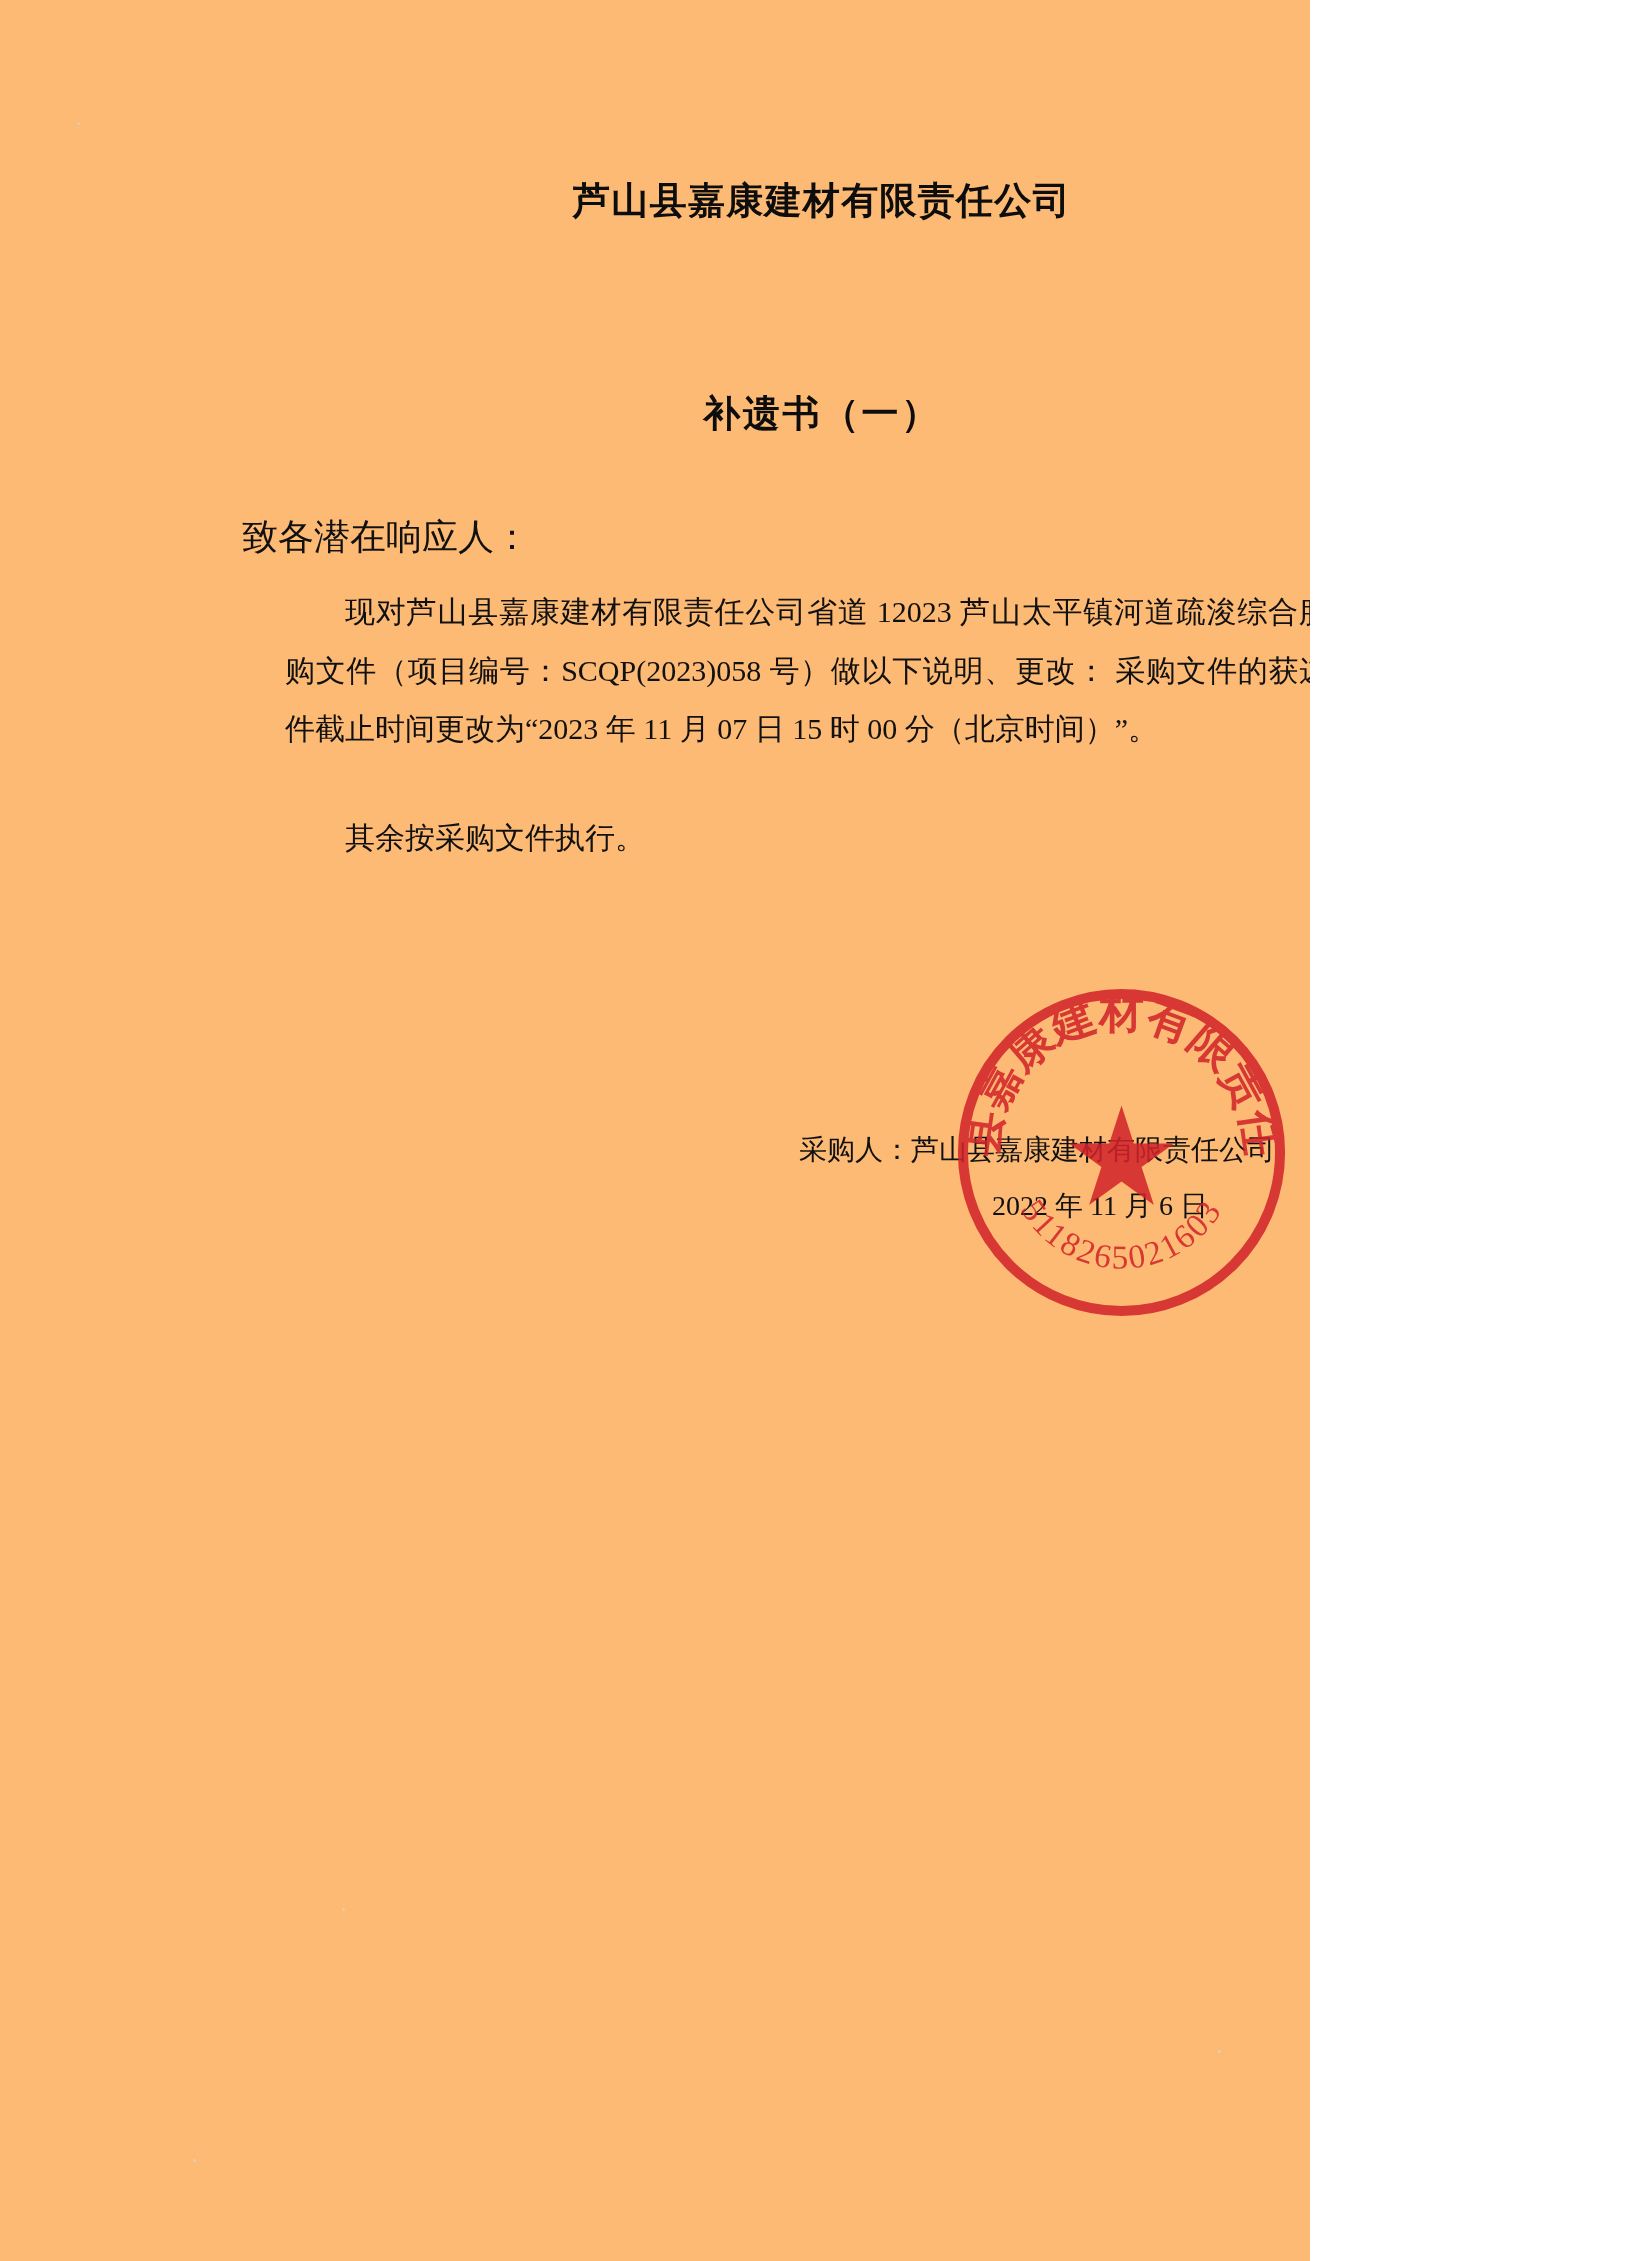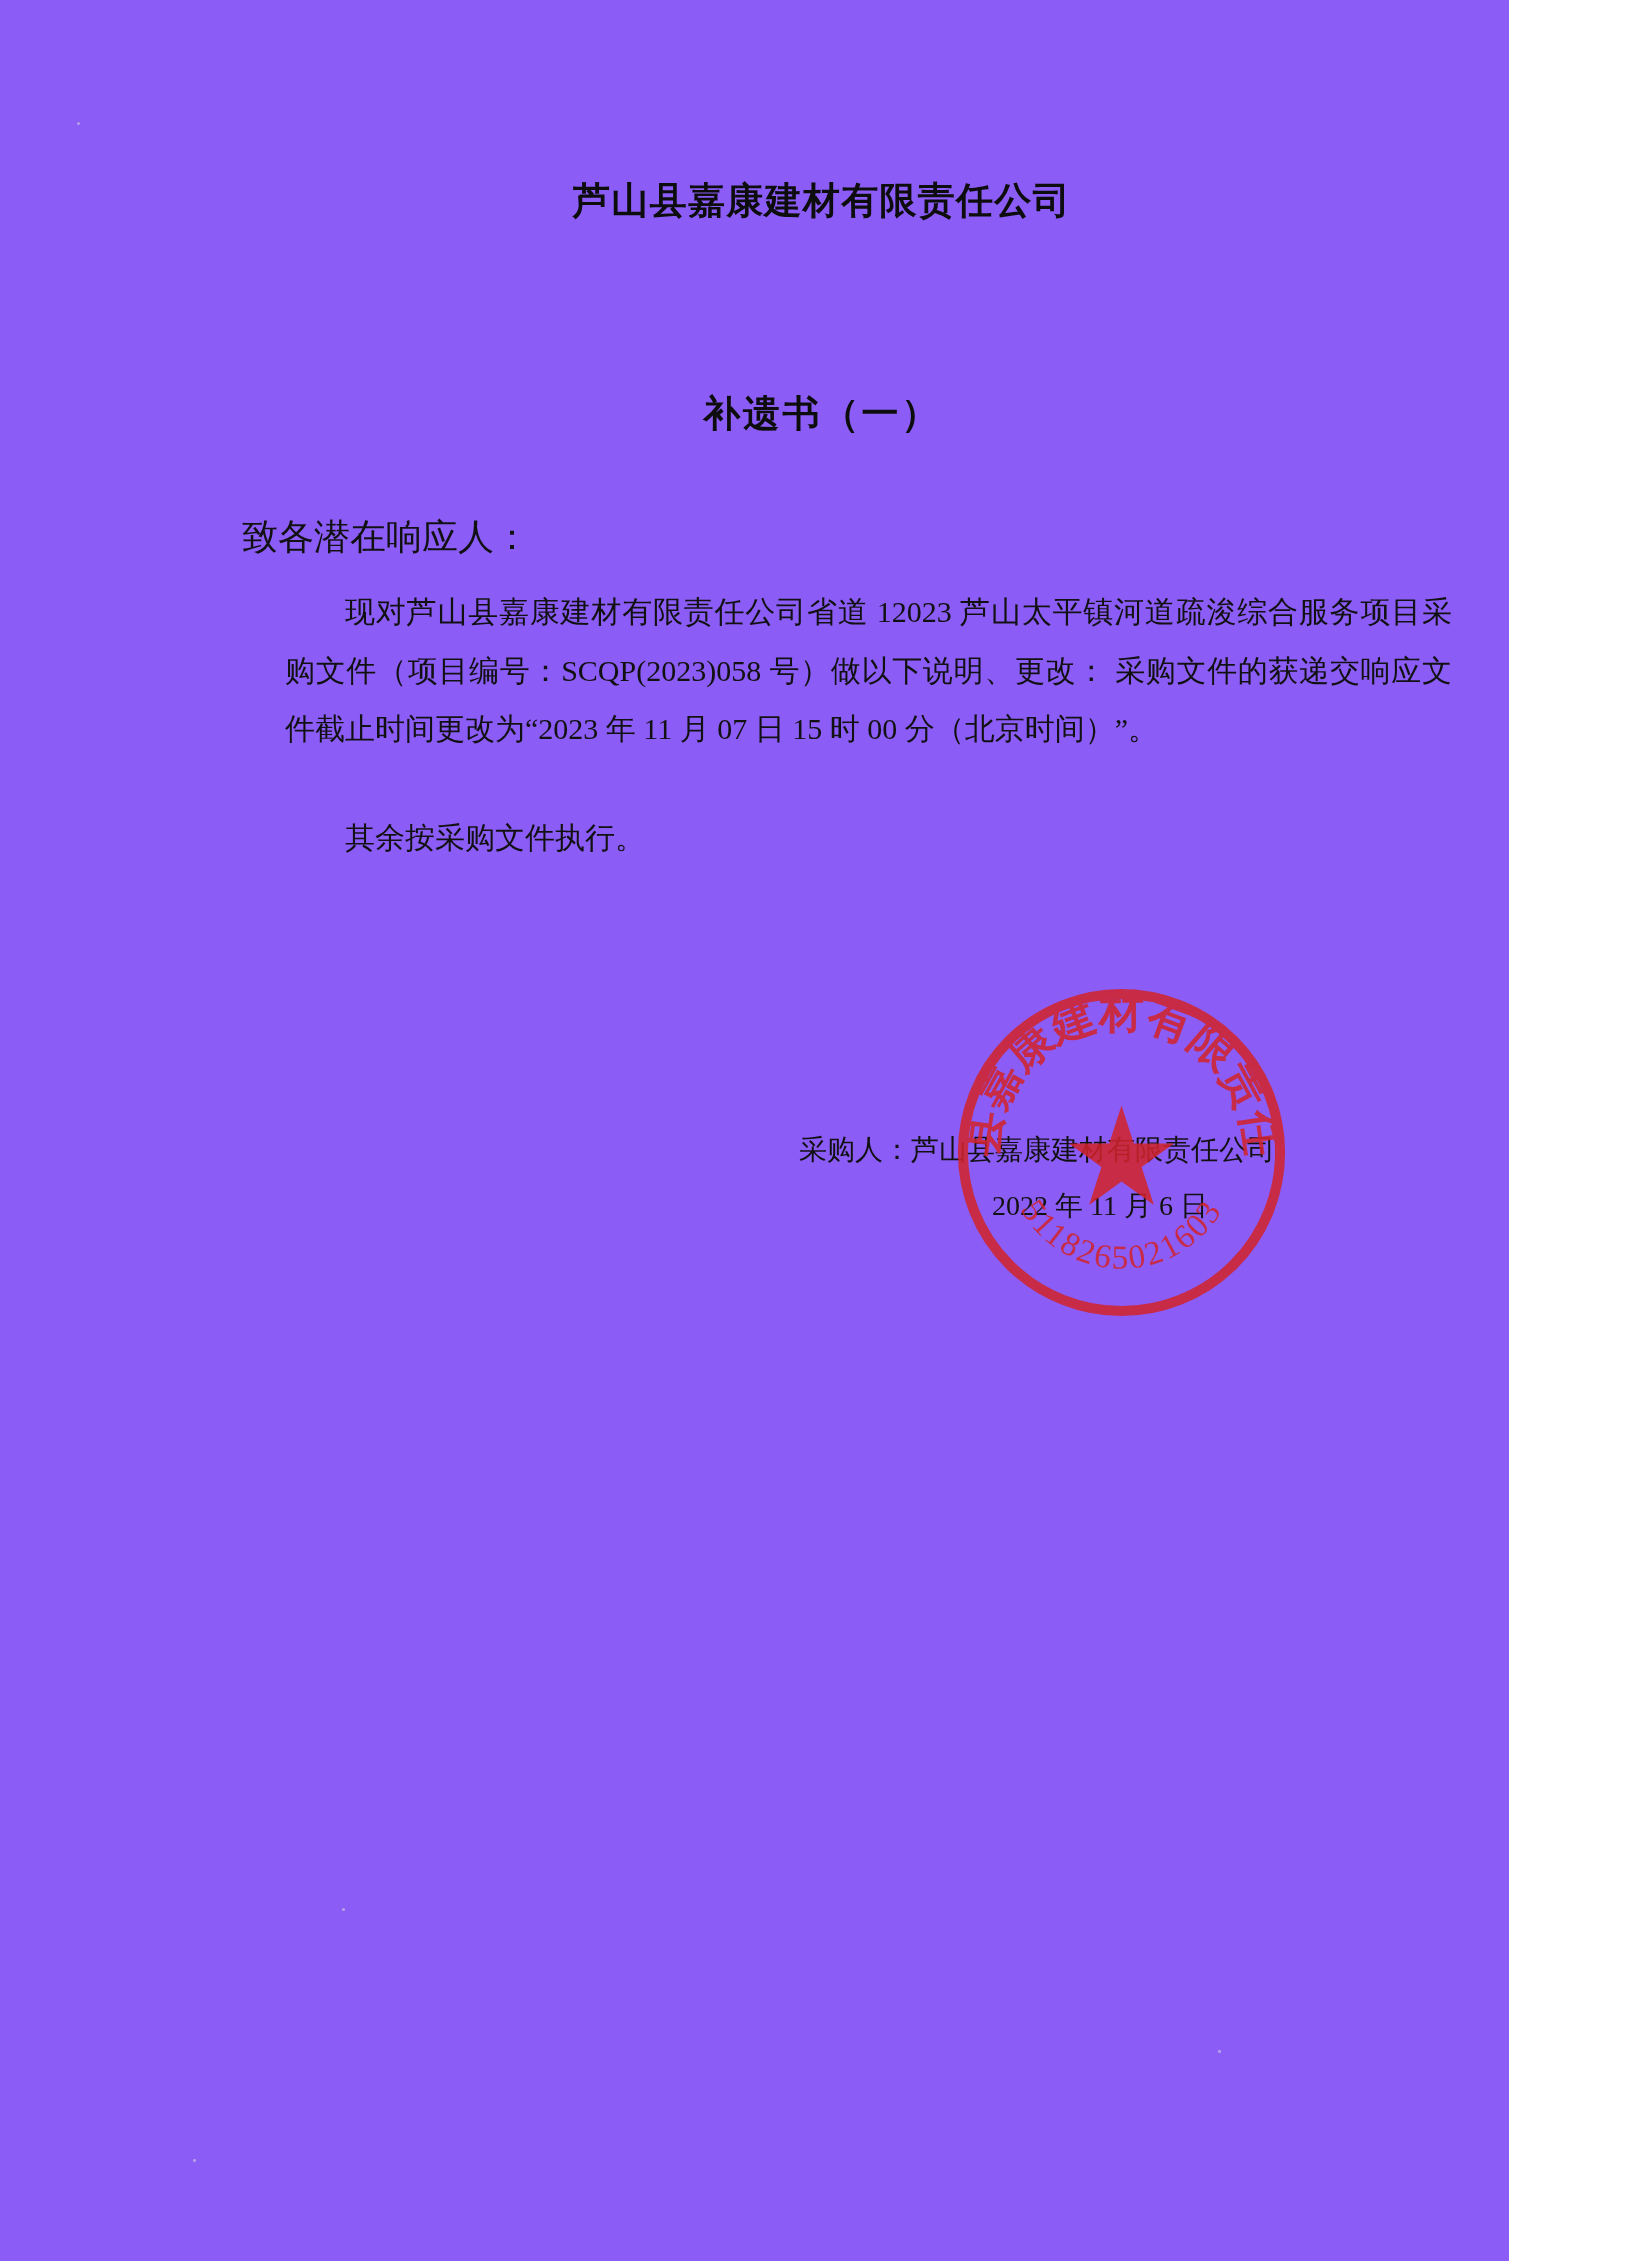--- a/index.html
+++ b/index.html
@@ -6,23 +6,23 @@
     margin: 0;
     padding: 0;
     background: #ffffff;
   }
   body {
     font-family: "Liberation Serif", "DejaVu Serif", serif;
     color: #1a1a1a;
   }
   .page {
     position: relative;
-    width: 1509px;
+    width: 1310px;
     height: 2261px;
-    background: #8b5cf6;
+    background: #fdba74;
     box-sizing: border-box;
     overflow: hidden;
   }
   .doc-inner {
     position: absolute;
     left: 0;
     top: 0;
     width: 1644px;
     height: 2261px;
   }

